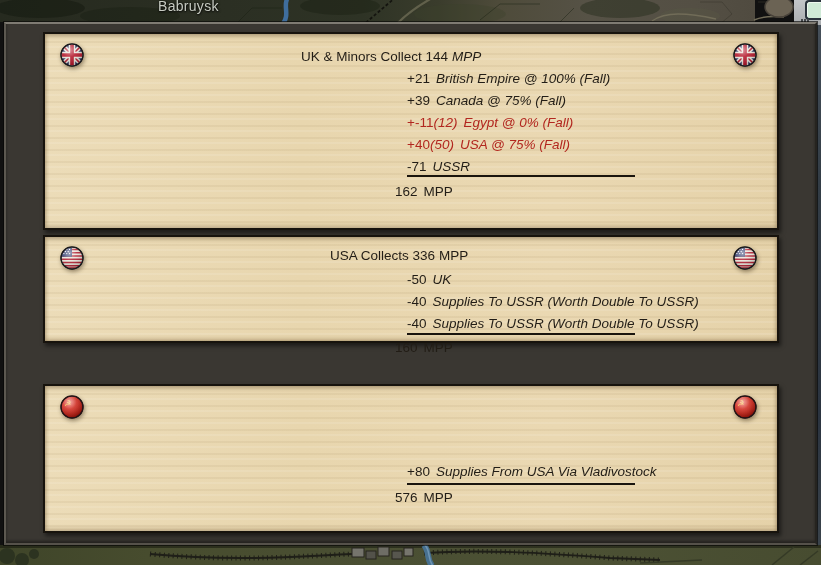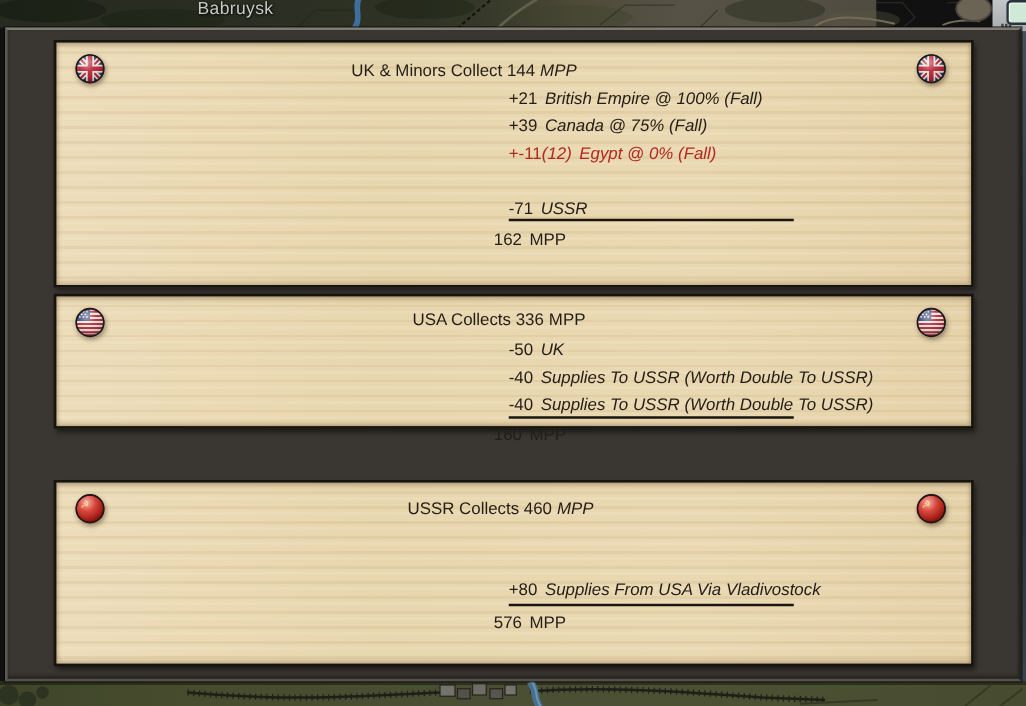--- a/index.html
+++ b/index.html
@@ -1,21 +1,21 @@
 <!DOCTYPE html>
 <html><head>
 <meta charset="utf-8">
 <style>
   html,body{margin:0;padding:0;background:#111;}
   #stage{position:relative;width:821px;height:565px;overflow:hidden;
          font-family:"Liberation Sans","DejaVu Sans",sans-serif;
          -webkit-font-smoothing:antialiased;}
 
   
-  .map-top{position:absolute;left:0;top:0;width:701px;height:22px;
+  .map-top{position:absolute;left:0;top:0;width:755px;height:22px;
     background:linear-gradient(90deg,#262a1f 0%,#2b2f23 30%,#2e3325 48%,#3a3c2c 58%,
                #4e4b3a 66%,#565246 78%,#544f44 92%,#504b40 100%);text-align:center;}
   .map-bottom{position:absolute;left:0;top:545px;width:821px;height:20px;
     background:linear-gradient(90deg,#3f4529 0%,#474c2e 18%,#4a4f33 45%,#4c5134 70%,#474c30 100%);}
   .map-label{position:absolute;left:158px;top:-2px;font-size:14px;letter-spacing:.3px;
     color:#c7cbc2;text-shadow:0 1px 2px rgba(0,0,0,.8),1px 0 2px rgba(0,0,0,.6);}
   .map-svg{position:absolute;left:0;top:0;}
 
   
   .corner-strip{position:absolute;right:0;top:0;width:27px;height:25px;z-index:3;
@@ -50,21 +50,21 @@
   .panel .title,.panel .row,.panel .total{position:absolute;white-space:nowrap;
     font-size:13.5px;line-height:16px;color:#221d16;}
   .it{font-style:italic;}
   .title .unit{margin-left:4px;}
   .row .lbl{margin-left:6px;margin-top:12px;}
   .row.red{color:#b2271f;}
   .total .unit{margin-left:6px;}
   .rule{position:absolute;left:362px;width:228px;height:2px;background:#1a150e;}
 
   
-  .p1 .title{left:236px;top:15px;text-align:center;} .p2 .title{left:285px;top:11px;} .p3 .title{left:281px;top:13px;}
+  .p1 .title{left:256px;top:15px;text-align:center;} .p2 .title{left:285px;top:11px;} .p3 .title{left:281px;top:13px;}
   .p1 .r0{top:37px}.p1 .r1{top:59px}.p1 .r2{top:81px}.p1 .r3{top:103px}.p1 .r4{top:125px}
   .p2 .r0{top:35px}.p2 .r1{top:57px}.p2 .r2{top:79px}
   .p3 .r0{top:35px}.p3 .r1{top:57px}.p3 .r2{top:78px}
   .row{left:362px;}
   .p1 .rule{top:141px}.p2 .rule{top:96px}.p3 .rule{top:97px}
   .p1 .total{left:350px;top:150px}.p2 .total{left:350px;top:103px}.p3 .total{left:350px;top:104px}
 
   
   .flag{position:absolute;width:26px;height:26px;top:8px;
     filter:drop-shadow(1px 2px 2px rgba(40,25,5,.45));}
@@ -192,20 +192,22 @@
       </div>
       <div class="title">
         <span>UK &amp; Minors Collect 144</span><span class="unit it">MPP</span>
       </div>
       <div class="row r0">
         <span class="num">+21</span><span class="par it"></span><span class="lbl it">British Empire @ 100% (Fall)</span></div>
       <div class="row r1">
         <span class="num">+39</span><span class="par it"></span><span class="lbl it">Canada @ 75% (Fall)</span></div>
       <div class="row r2 red">
         <span class="num">+-11</span><span class="par it">(12)</span><span class="lbl it">Egypt @ 0% (Fall)</span></div>
+      <div class="row r3 red">
+        <span class="num">+40</span><span class="par it">(50)</span><span class="lbl it">USA @ 75% (Fall)</span></div>
       <div class="row r4">
         <span class="num">-71</span><span class="par it"></span><span class="lbl it">USSR</span></div>
       <div class="rule"></div>
       <div class="total">
         <span>162</span><span class="unit">MPP</span>
       </div>
     </section>
 
     <section class="panel p2">
       <div class="flag fl">
@@ -283,23 +285,20 @@
         <svg viewBox="0 0 32 32">
             <circle cx="16" cy="16" r="14" fill="#2a1415"></circle>
           <g clip-path="url(#cclip)">
               <rect x="3" y="3" width="26" height="26" fill="url(#redg)"></rect>
             <text x="6.5" y="15" font-size="10" fill="#f5c33c" font-family="DejaVu Sans">☭</text>
             </g>
           <circle cx="16" cy="16" r="13" fill="url(#gloss)"></circle>
           <circle cx="16" cy="16" r="13.6" fill="none" stroke="#241416" stroke-width="1.6"></circle>
           </svg>
       </div>
-      <div class="title">
-        <span>USSR Collects 460</span><span class="unit it">MPP</span>
-      </div>
       <div class="row r2">
         <span class="num">+80</span><span class="lbl it">Supplies From USA Via Vladivostock</span></div>
       <div class="rule"></div>
       <div class="total">
         <span>576</span><span class="unit">MPP</span>
       </div>
     </section>
 
   </div>
 </div>

